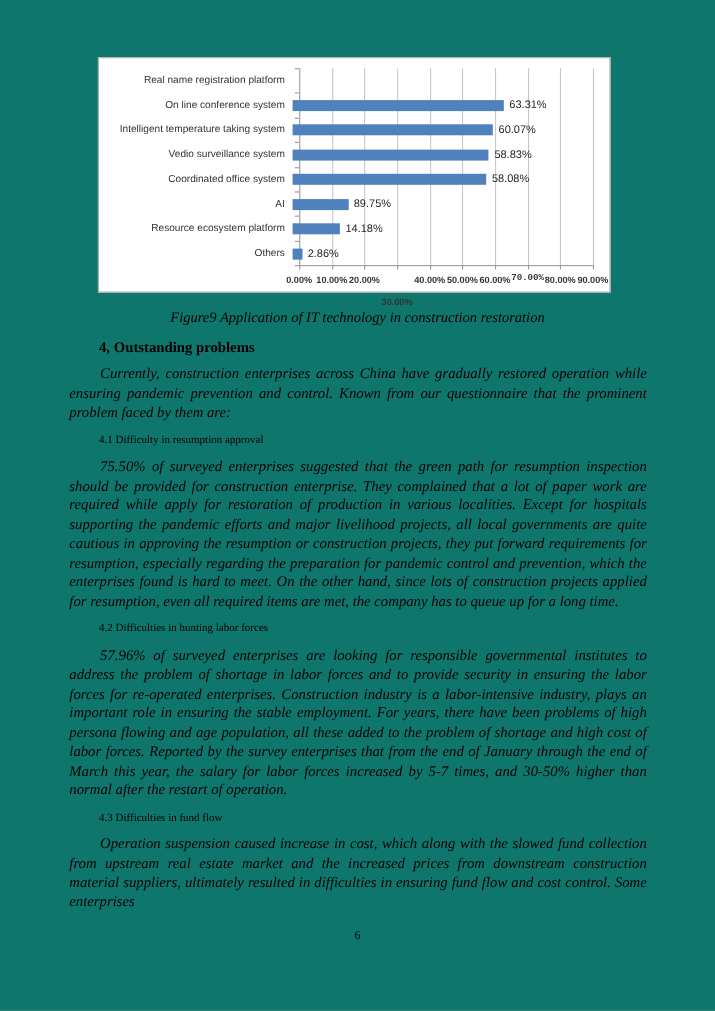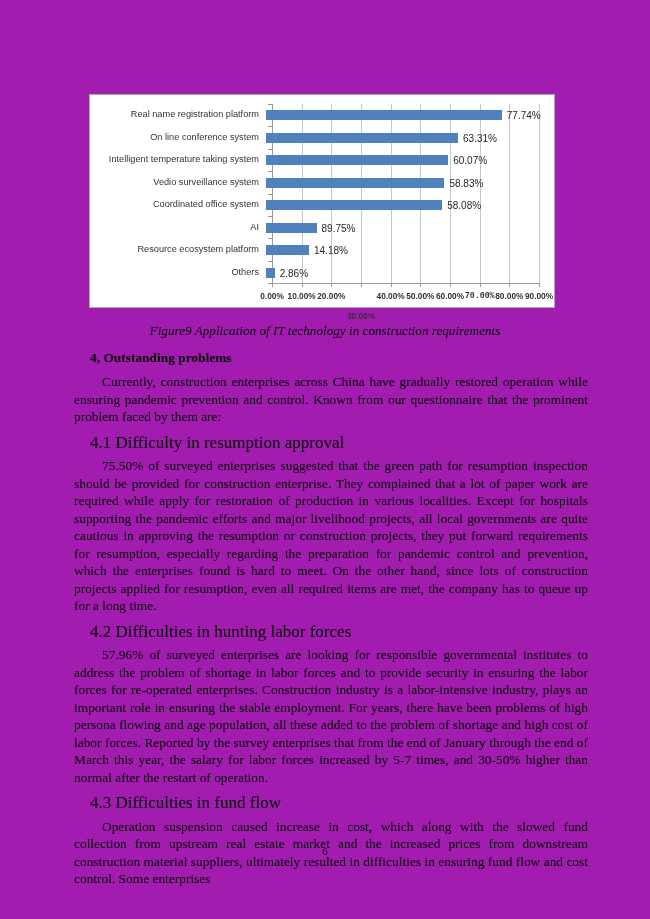--- a/index.html
+++ b/index.html
@@ -1,22 +1,22 @@
 <!DOCTYPE html>
 <html><head>
 <meta charset="utf-8">
 <style>
   html, body { margin:0; padding:0; background:#ffffff; }
   .page {
     position:relative;
     width:650px; height:919px;
     margin:0 auto;
-    background:#a21caf;
+    background:#0f766e;
     box-sizing:border-box;
-    padding:94px 62px 0 62px;
+    padding:52px 62px 0 62px;
     font-family:"Liberation Serif", serif;
     color:#000000;
     overflow:hidden;
   }
 
   
   .figure-box {
     box-sizing:border-box;
     margin-left:27px;
     width:466px; height:214px;
@@ -66,27 +66,27 @@
   }
   .h-main {
     margin:9px 0 0 0;
     text-indent:28px;
     font-weight:bold;
     font-size:13.4px; line-height:18px;
   }
   .h-sub {
     margin:8px 0 0 0;
     text-indent:28px;
-    font-size:17px; line-height:17.5px;
+    font-size:10px; line-height:17.5px;
   }
   .body-p {
-    margin:6px 0 0 12px;
+    margin:6px 0 0 1px;
     text-indent:28px;
     text-align:justify;
-    font-size:13.4px; line-height:17.5px;
+    font-size:13.4px; line-height:17.5px;font-style:italic;
   }
   .page-number {
     position:absolute; left:0; right:0; bottom:62px;
     text-align:center;
     font-size:11px;
   }
 </style>
 </head>
 <body>
 
@@ -120,24 +120,20 @@
         <div class="ctick" style="top: 37.5%;"></div>
         <div class="ctick" style="top: 50%;"></div>
         <div class="ctick" style="top: 62.5%;"></div>
         <div class="ctick" style="top: 75%;"></div>
         <div class="ctick" style="top: 87.5%;"></div>
         <div class="ctick" style="top: 100%;"></div>
       </div>
     <div class="chart-rows">
         <div class="crow">
           <div class="cat">Real name registration platform</div>
-          <div class="track">
-            <div class="bar" style="width: 86.3778%; background: rgb(79, 129, 189);"></div>
-            <span class="val" style="left: calc(86.3778% + 5px);">77.74%</span>
-          </div>
         </div>
         <div class="crow">
           <div class="cat">On line conference system</div>
           <div class="track">
             <div class="bar" style="width: 70.3444%; background: rgb(79, 129, 189);"></div>
             <span class="val" style="left: calc(70.3444% + 5px);">63.31%</span>
           </div>
         </div>
         <div class="crow">
           <div class="cat">Intelligent temperature taking system</div>
@@ -189,21 +185,21 @@
         <span class="xlab" style="left: 33.3333%; margin-top: 20px;">30.00%</span>
         <span class="xlab" style="left: 44.4444%; text-align: center;">40.00%</span>
         <span class="xlab" style="left: 55.5556%;">50.00%</span>
         <span class="xlab" style="left: 66.6667%;">60.00%</span>
         <span class="xlab" style="left: 77.7778%; font-family: Liberation Mono, monospace;">70.00%</span>
         <span class="xlab" style="left: 88.8889%;">80.00%</span>
         <span class="xlab" style="left: 100%;">90.00%</span>
       </div>
   </div>
 
-  <p class="caption">Figure9 Application of IT technology in construction requirements</p>
+  <p class="caption">Figure9 Application of IT technology in construction restoration</p>
 
   <p class="h-main">4, Outstanding problems</p>
 
   <p class="body-p">Currently, construction enterprises across China have gradually restored operation while ensuring pandemic prevention and control. Known from our questionnaire that the prominent problem faced by them are:</p>
 
   <p class="h-sub">4.1 Difficulty in resumption approval</p>
   <p class="body-p">75.50% of surveyed enterprises suggested that the green path for resumption inspection should be provided for construction enterprise. They complained that a lot of paper work are required while apply for restoration of production in various localities. Except for hospitals supporting the pandemic efforts and major livelihood projects, all local governments are quite cautious in approving the resumption or construction projects, they put forward requirements for resumption, especially regarding the preparation for pandemic control and prevention, which the enterprises found is hard to meet. On the other hand, since lots of construction projects applied for resumption, even all required items are met, the company has to queue up for a long time.</p>
 
   <p class="h-sub">4.2 Difficulties in hunting labor forces</p>
   <p class="body-p">57.96% of surveyed enterprises are looking for responsible governmental institutes to address the problem of shortage in labor forces and to provide security in ensuring the labor forces for re-operated enterprises. Construction industry is a labor-intensive industry, plays an important role in ensuring the stable employment. For years, there have been problems of high persona flowing and age population, all these added to the problem of shortage and high cost of labor forces. Reported by the survey enterprises that from the end of January through the end of March this year, the salary for labor forces increased by 5-7 times, and 30-50% higher than normal after the restart of operation.</p>

